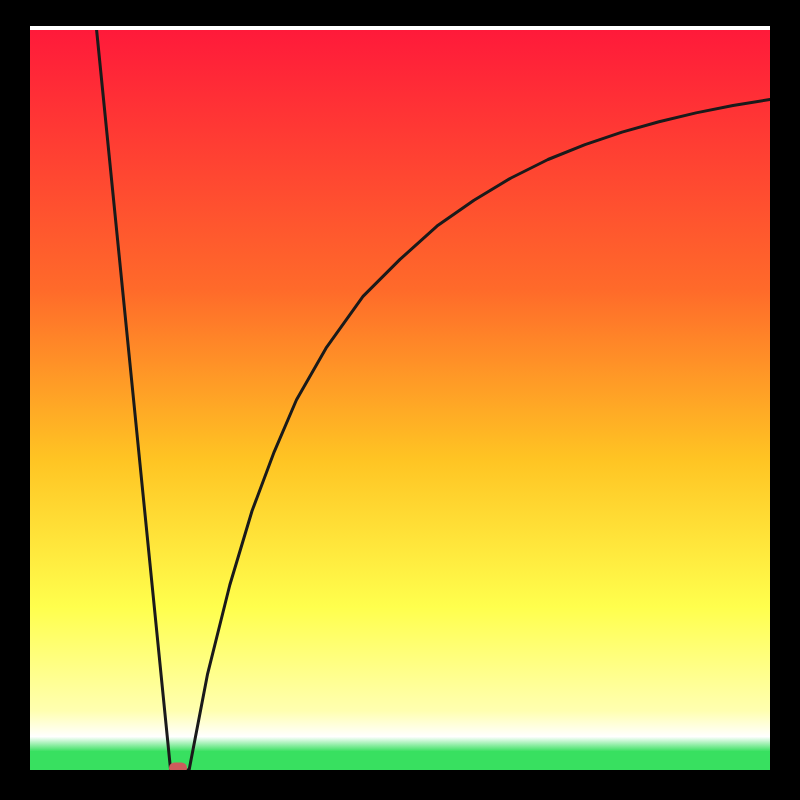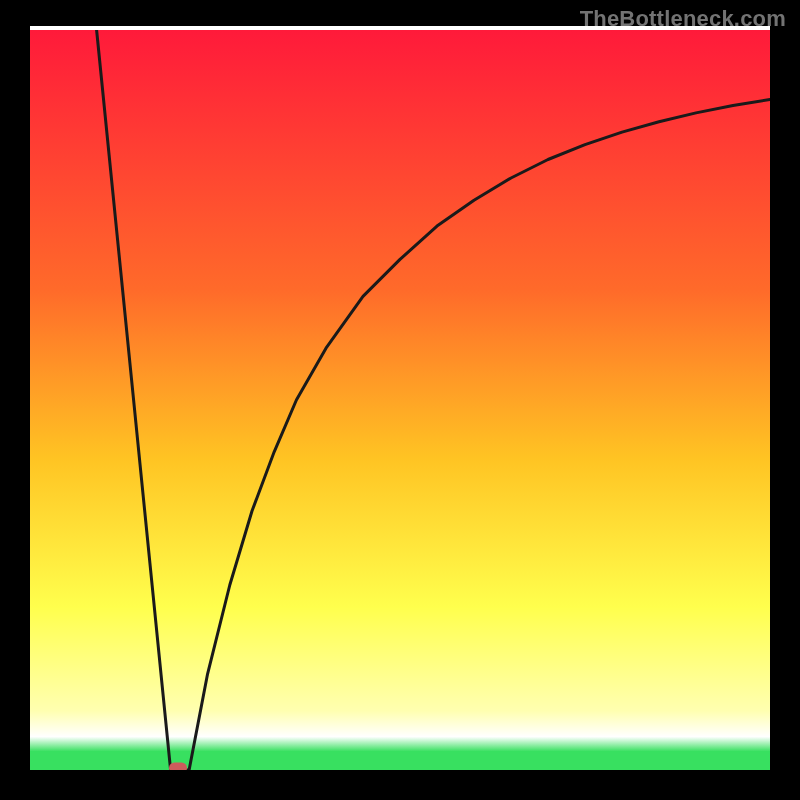--- a/index.html
+++ b/index.html
@@ -36,21 +36,20 @@
     width: 740px;
     height: 4px;
     background: #fff;
     z-index: 6;
   }
 </style>
 </head>
 <body>
 <div class="frame">
 
-  <div class="watermark">TheBottleneck.com</div>
   <div class="top-stripe"></div>
   <div class="plot">
     <svg id="chart-svg" viewBox="0 0 740 740">
         <defs>
           <linearGradient id="bg-grad" x1="0" y1="0" x2="0" y2="1">
             <stop offset="0%" stop-color="#FF1A3A"></stop>
             <stop offset="35%" stop-color="#FF6A2A"></stop>
             <stop offset="57.99999999999999%" stop-color="#FFC423"></stop>
             <stop offset="78%" stop-color="#FFFF4D"></stop>
             <stop offset="92%" stop-color="#FFFFB0"></stop>

